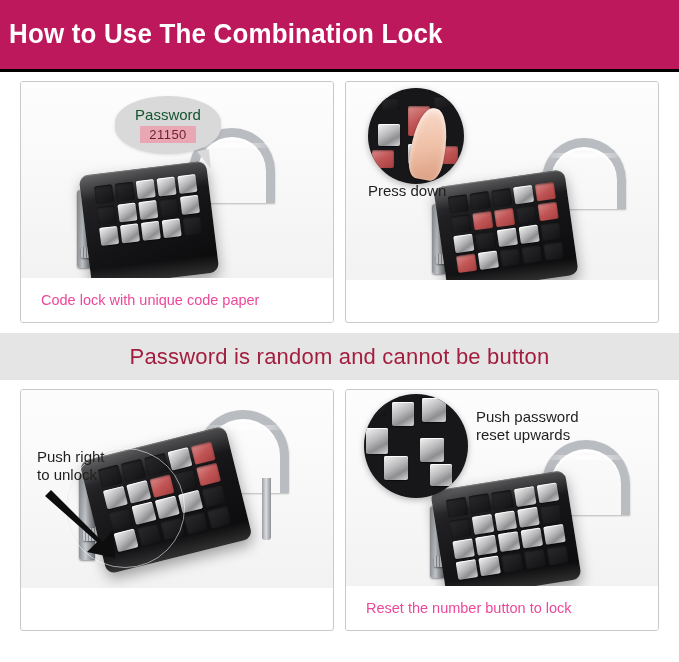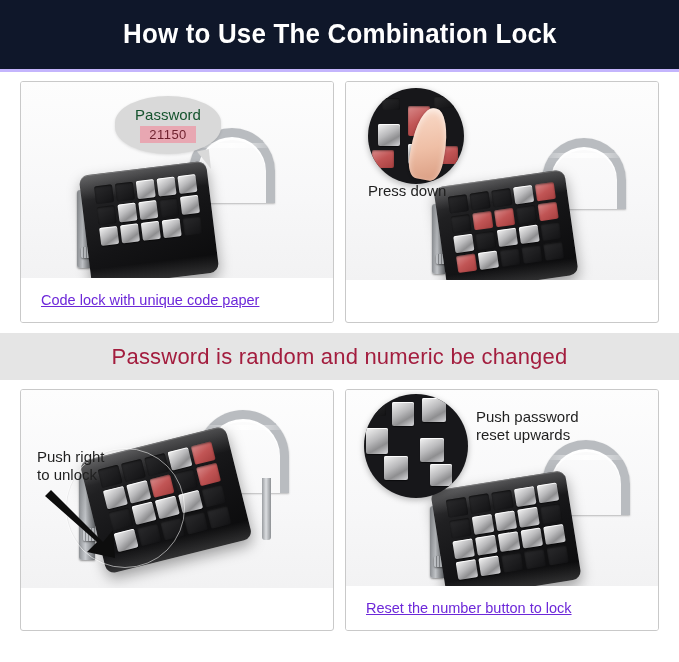--- a/index.html
+++ b/index.html
@@ -5,41 +5,41 @@
   html,body{margin:0;padding:0;}
   body{
     width:679px;height:662px;background:#ffffff;
     font-family:"Liberation Sans","DejaVu Sans",sans-serif;
     overflow:hidden;position:relative;
   }
   .page{width:679px;height:662px;position:relative;background:#fff;}
 
   
   .header{
-    height:69px;background:#0f172a;display:flex;align-items:center;
-    justify-content:center;border-bottom:3px solid #c4b5fd;
+    height:69px;background:#be185d;display:flex;align-items:center;
+    border-bottom:3px solid #000000;
   }
   .header-title{
     color:#ffffff;font-size:27px;font-weight:bold;letter-spacing:.2px;
     font-family:"Liberation Sans","DejaVu Sans",sans-serif;
     transform:scaleX(.96);white-space:nowrap;
   }
 
   
   .row{display:flex;justify-content:center;gap:11px;padding-top:9px;}
   .panel{
     width:314px;height:242px;border:1px solid #c9c9c9;border-radius:3px;
     background:#fff;position:relative;overflow:hidden;box-sizing:border-box;
   }
   .art{position:absolute;left:0;top:0;right:0;height:198px;overflow:hidden;
        background:linear-gradient(180deg,#fdfdfd 0%,#f7f7f8 60%,#f2f2f3 100%);}
   .caption{
     position:absolute;left:0;right:0;bottom:0;height:44px;
     display:flex;align-items:center;padding-left:20px;box-sizing:border-box;
-    font-size:14.5px;color:#6d28d9;background:#fff;text-decoration:underline;
+    font-size:14.5px;color:#ec4899;background:#fff;
   }
 
   
   .banner{
     margin-top:10px;height:47px;background:#e5e5e5;
     display:flex;align-items:center;justify-content:center;
   }
   .banner-text{
     color:#a31d3e;font-size:22px;letter-spacing:.2px;white-space:nowrap;
   }
@@ -217,21 +217,21 @@
           <div class="finger" style="left:44px;top:20px;width:34px;height:72px;transform:rotate(10deg);"></div>
         </div>
         <div class="note" style="left:22px;top:100px;">Press down</div>
 
       </div>
     </div>
 
   </div>
 
   <div class="banner">
-    <div class="banner-text">Password is random and numeric be changed</div>
+    <div class="banner-text">Password is random and cannot be button</div>
   </div>
 
   <div class="row">
 
     <div class="panel">
       <div class="art">
 
         <div class="lock">
 
           <div class="shackle" style="left:176px;top:20px;width:74px;height:74px;border-bottom:none;"></div>

